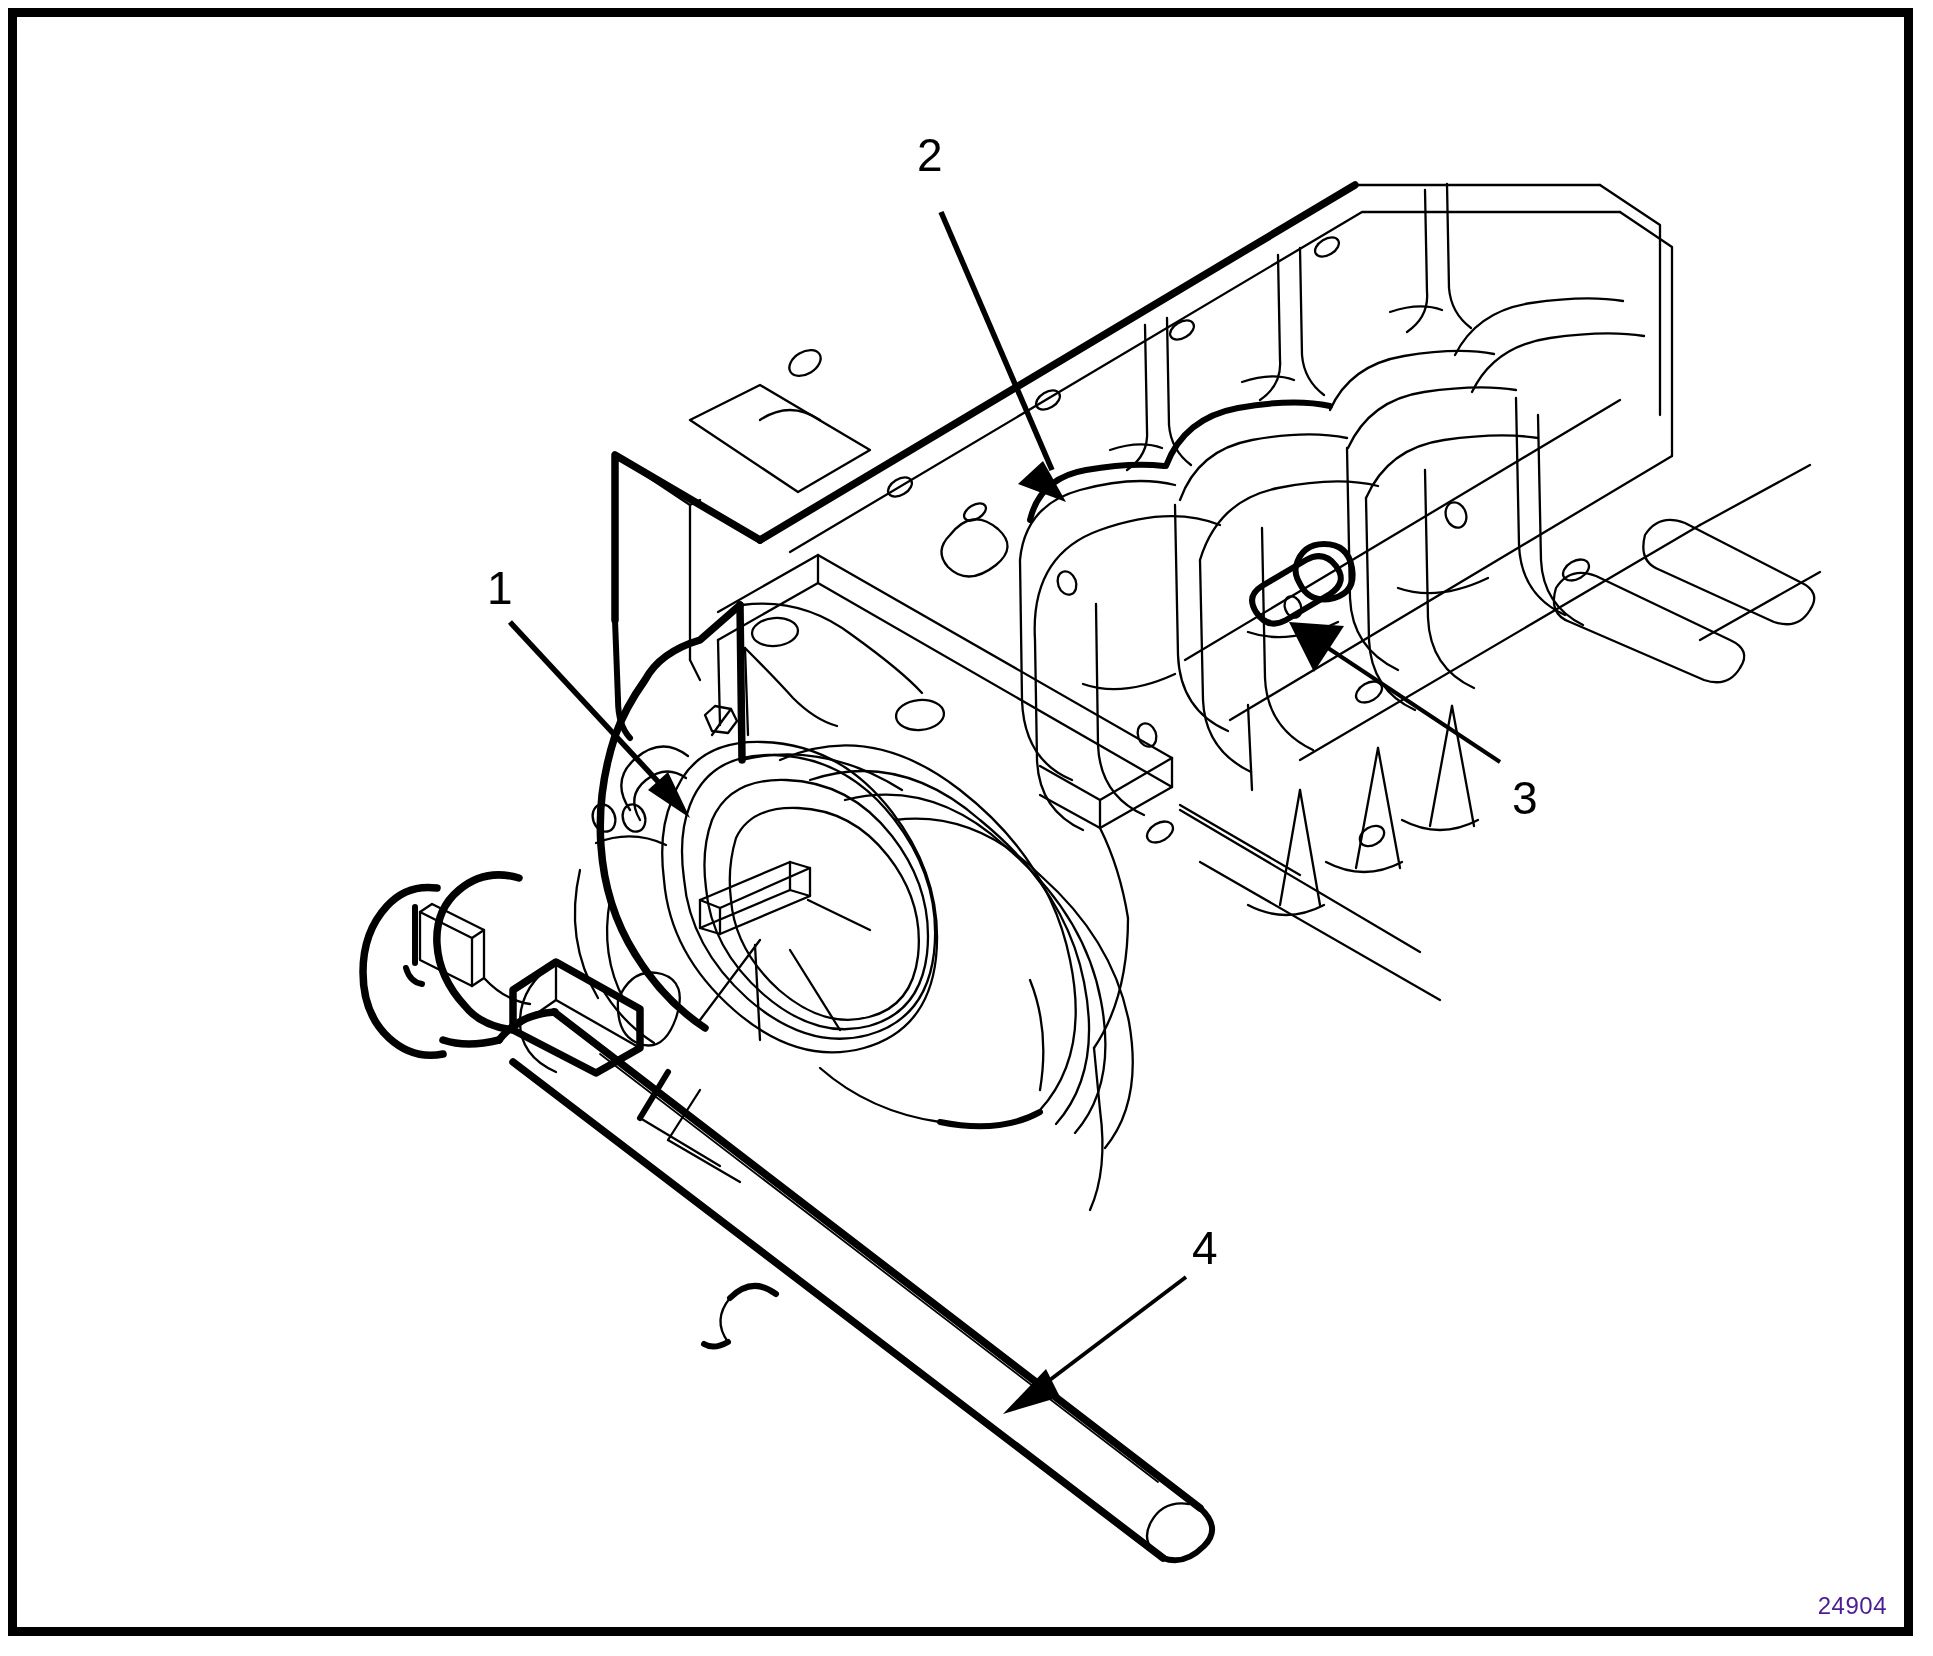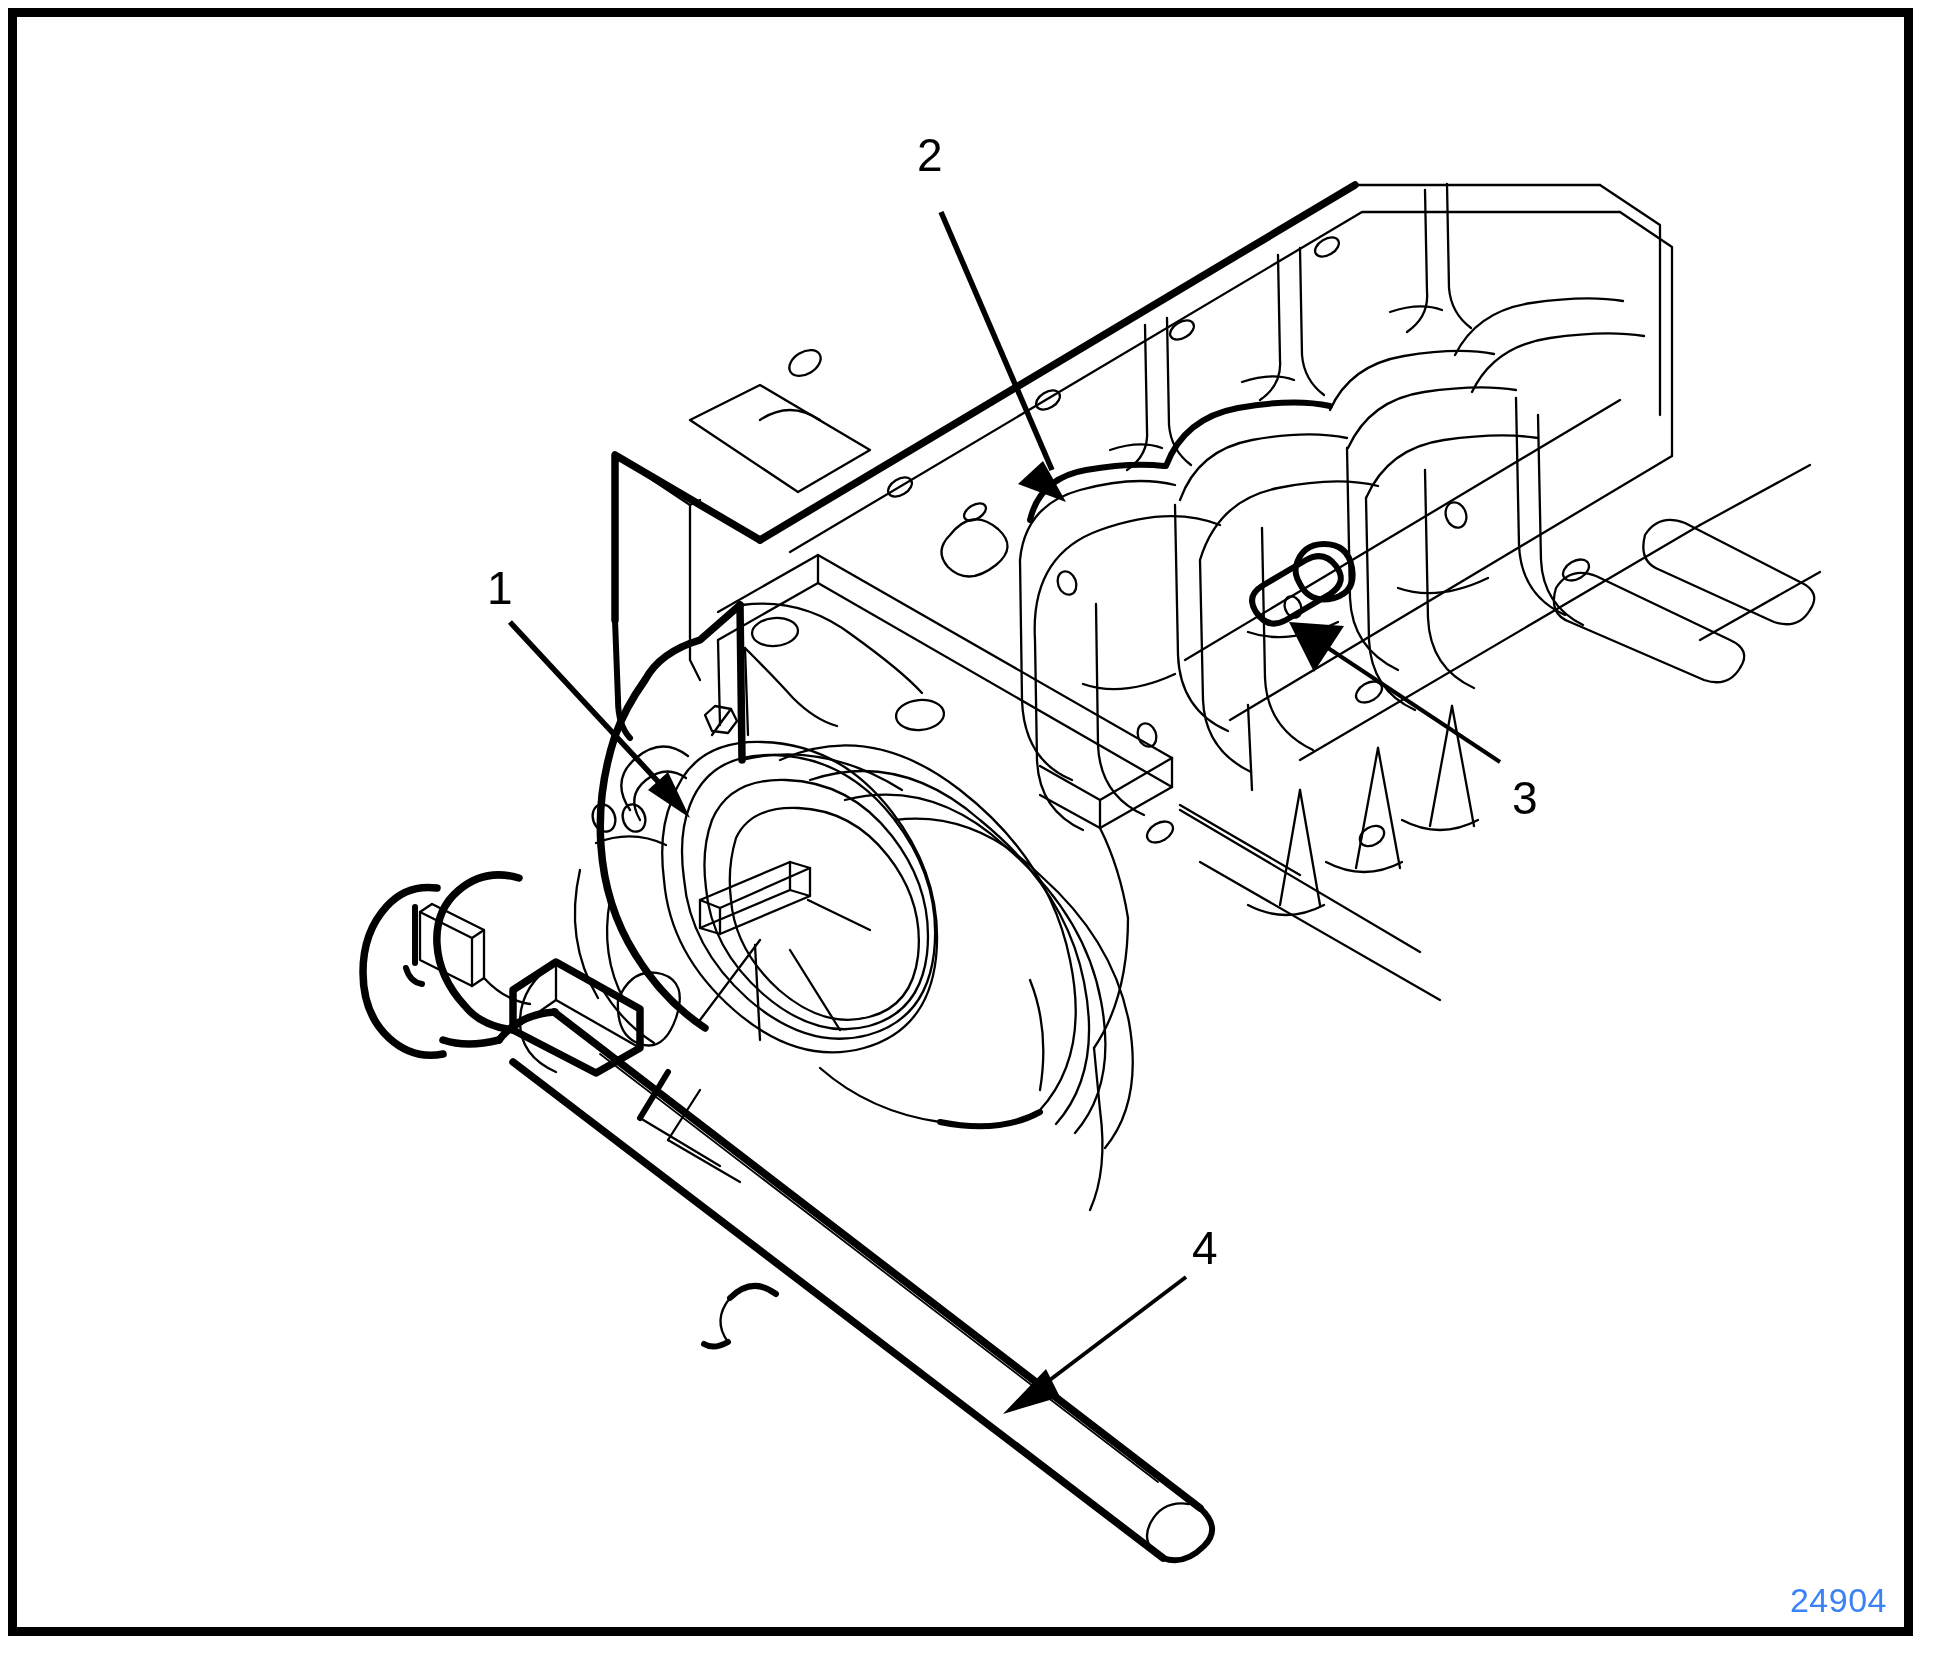--- a/index.html
+++ b/index.html
@@ -41,23 +41,23 @@
     font-weight: 400;
     color: #000000;
     line-height: 1;
     user-select: none;
   }
   #fig-number {
     position: absolute;
     right: 46px;
     bottom: 36px;
     font-family: "Liberation Sans", sans-serif;
-    font-size: 34px;
+    font-size: 24px;
     letter-spacing: 0.5px;
-    color: #3b82f6;
+    color: #4c1d95;
   }
 </style>
 </head>
 <body>
 
 <div id="page">
 
   <div id="frame-border"></div>
 
   <svg id="figure-svg" viewBox="0 0 1933 1656">

